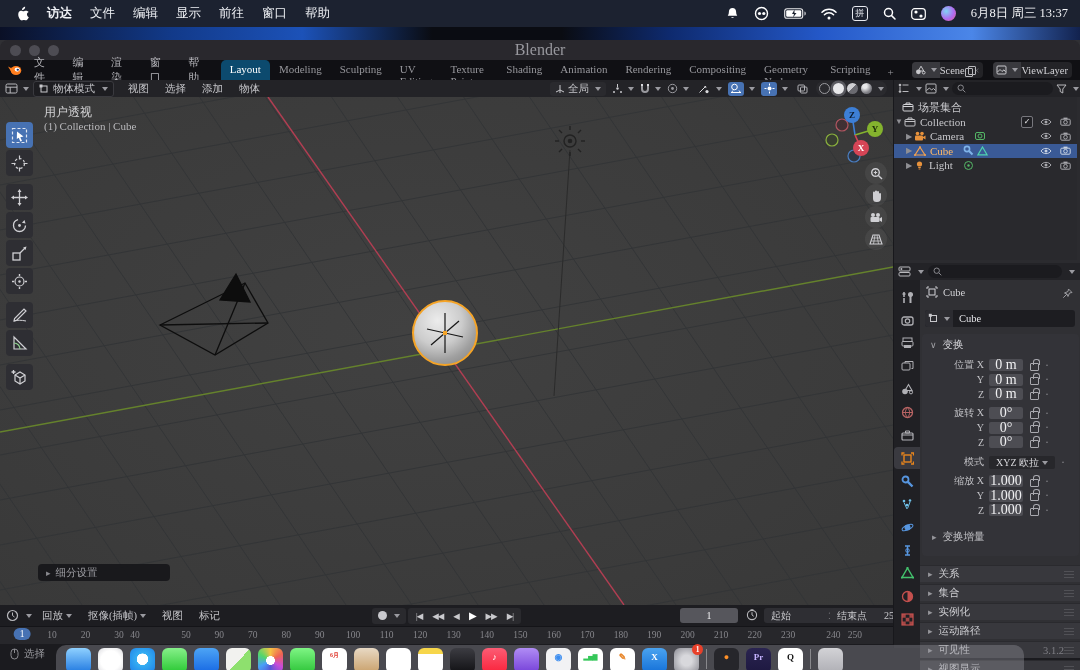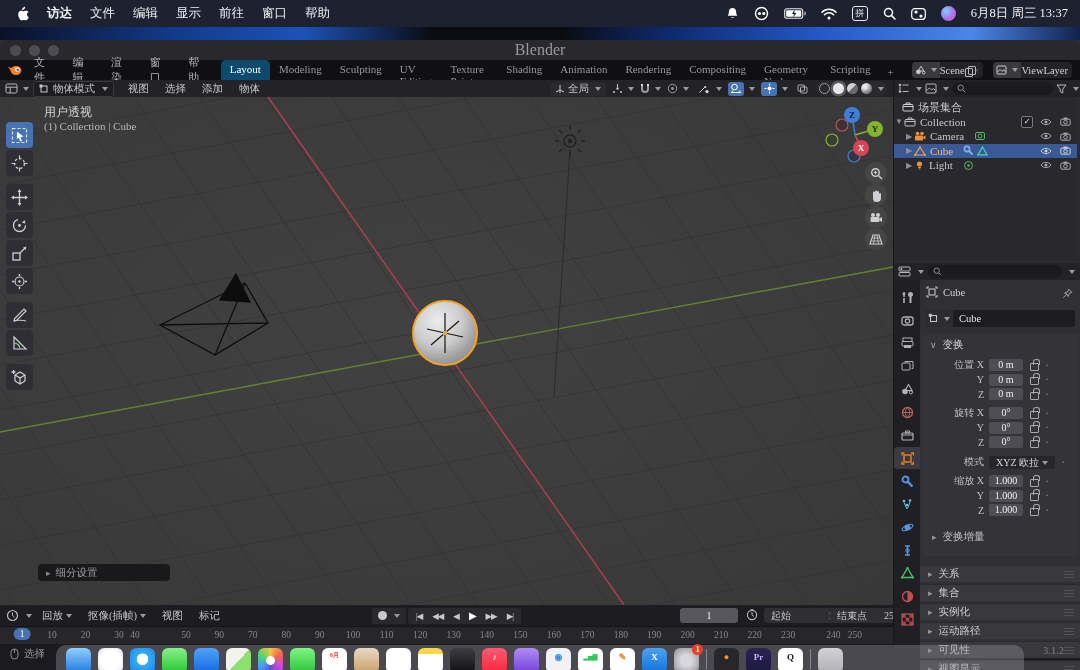--- a/index.html
+++ b/index.html
@@ -115,21 +115,21 @@
   #namebox{position:absolute;left:5px;top:30px;width:150px;height:17px;background:#1d1d21;border-radius:3px;
     display:flex;align-items:center;color:#e4e4e8;}
   #namebox .chip{display:flex;align-items:center;background:#2c2c31;height:17px;border-radius:3px 0 0 3px;padding:0 3px;gap:2px;}
   #namebox .nm{margin-left:6px;}
   #transform-panel{position:absolute;left:2px;top:54px;width:157px;height:222px;background:#333338;border-radius:4px;}
   #tpanel-head{position:absolute;left:8px;top:4px;color:#d6d6da;}
   #tpanel-head::before{content:"∨";margin-right:6px;font-size:9px;color:#a0a0a5;}
   .trow{position:absolute;left:0;width:157px;height:14px;display:flex;align-items:center;}
   .tlabel{width:62px;text-align:right;color:#c2c2c6;font-size:10px;}
   .tfield{margin-left:5px;width:34px;height:12px;background:#4d4d53;border-radius:2px;color:#f0f0f2;
-    font-size:10px;text-align:center;line-height:12px;}
+    font-size:14px;text-align:center;line-height:12px;}
   .tselect{margin-left:5px;width:66px;height:13px;background:#27272b;border-radius:2px;color:#d8d8dc;
     font-size:10px;text-align:center;line-height:13px;}
   .lock{position:relative;width:7px;height:6px;border:1px solid #a8a8ae;border-radius:1px;margin-left:7px;margin-top:3px;}
   .lock::before{content:"";position:absolute;left:2px;top:-5px;width:5px;height:5px;
     border:1px solid #a8a8ae;border-bottom:none;border-radius:3px 3px 0 0;}
   .trow::after{content:"·";color:#88888d;margin-left:6px;font-size:12px;}
   .subrow{position:absolute;left:10px;color:#c2c2c6;}
   .subrow::before{content:"▸";margin-right:6px;font-size:9px;color:#96969b;}
   .psection{position:absolute;left:0;width:161px;height:16px;background:#38383d;border-top:1px solid #2a2a2e;
     display:flex;align-items:center;color:#cfcfd3;}

